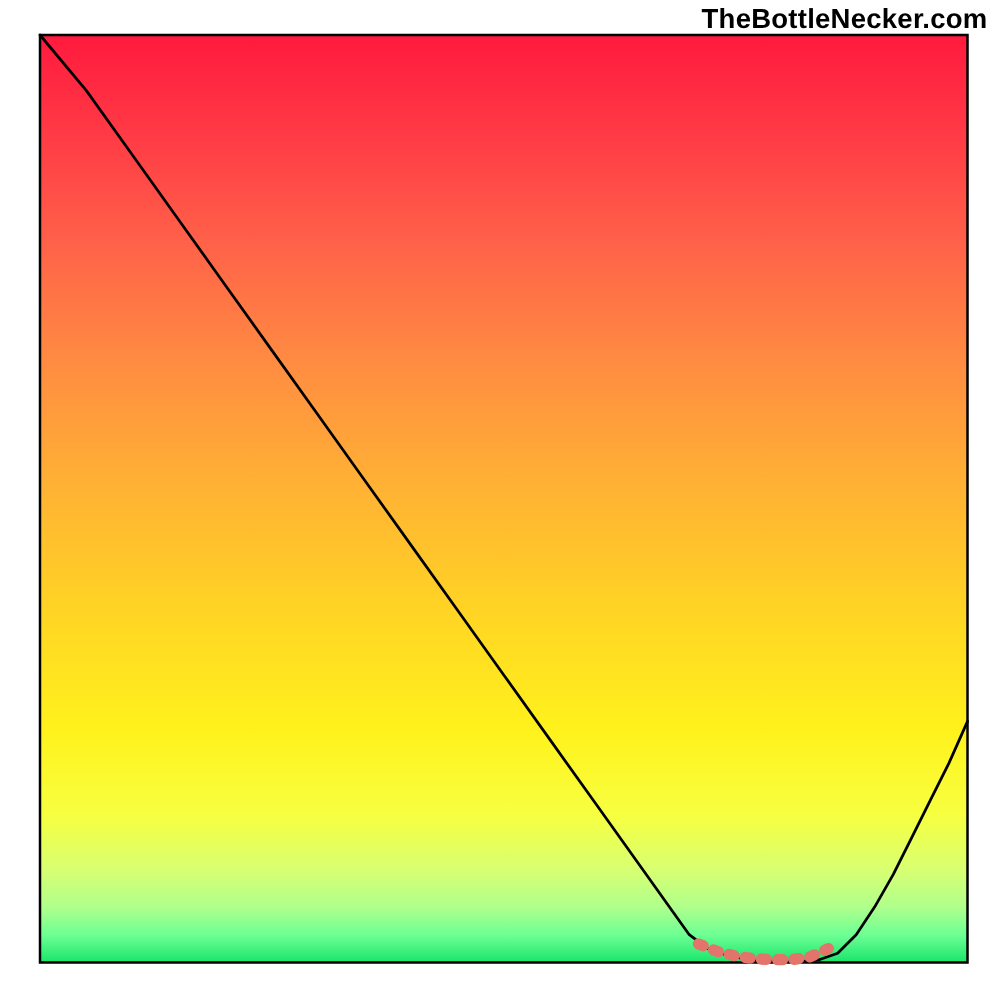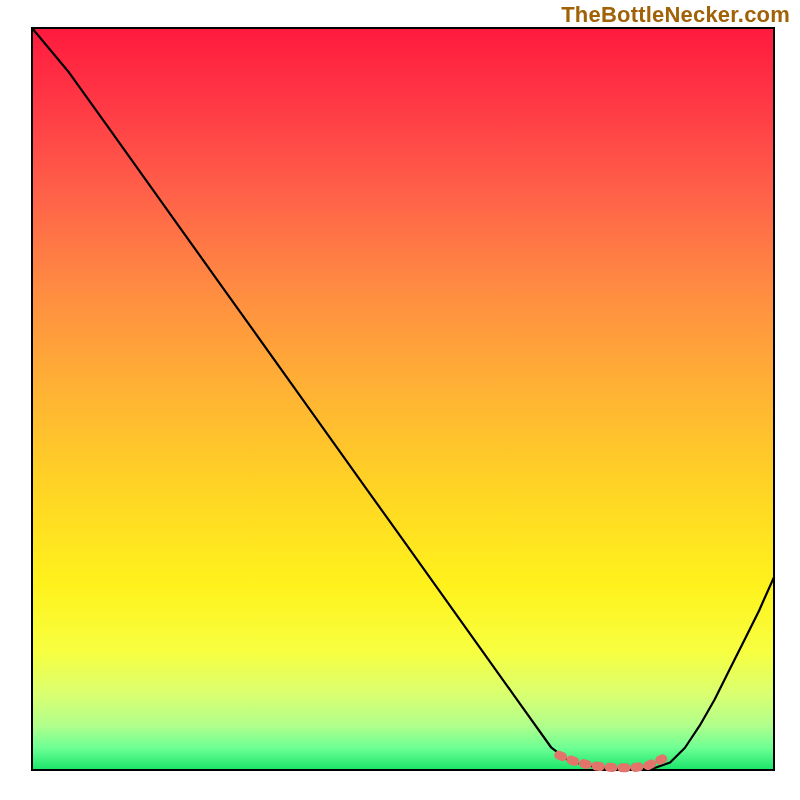--- a/index.html
+++ b/index.html
@@ -13,21 +13,21 @@
   }
   .stage {
     position: relative;
     width: 800px;
     height: 800px;
   }
   .watermark {
     position: absolute;
     top: 2px;
     right: 10px;
-    color: #a16207;
+    color: #000000;
     font-size: 22px;
     font-weight: 600;
     letter-spacing: 0.2px;
     z-index: 3;
   }
   svg.chart {
     position: absolute;
     top: 0;
     left: 0;
     width: 800px;

